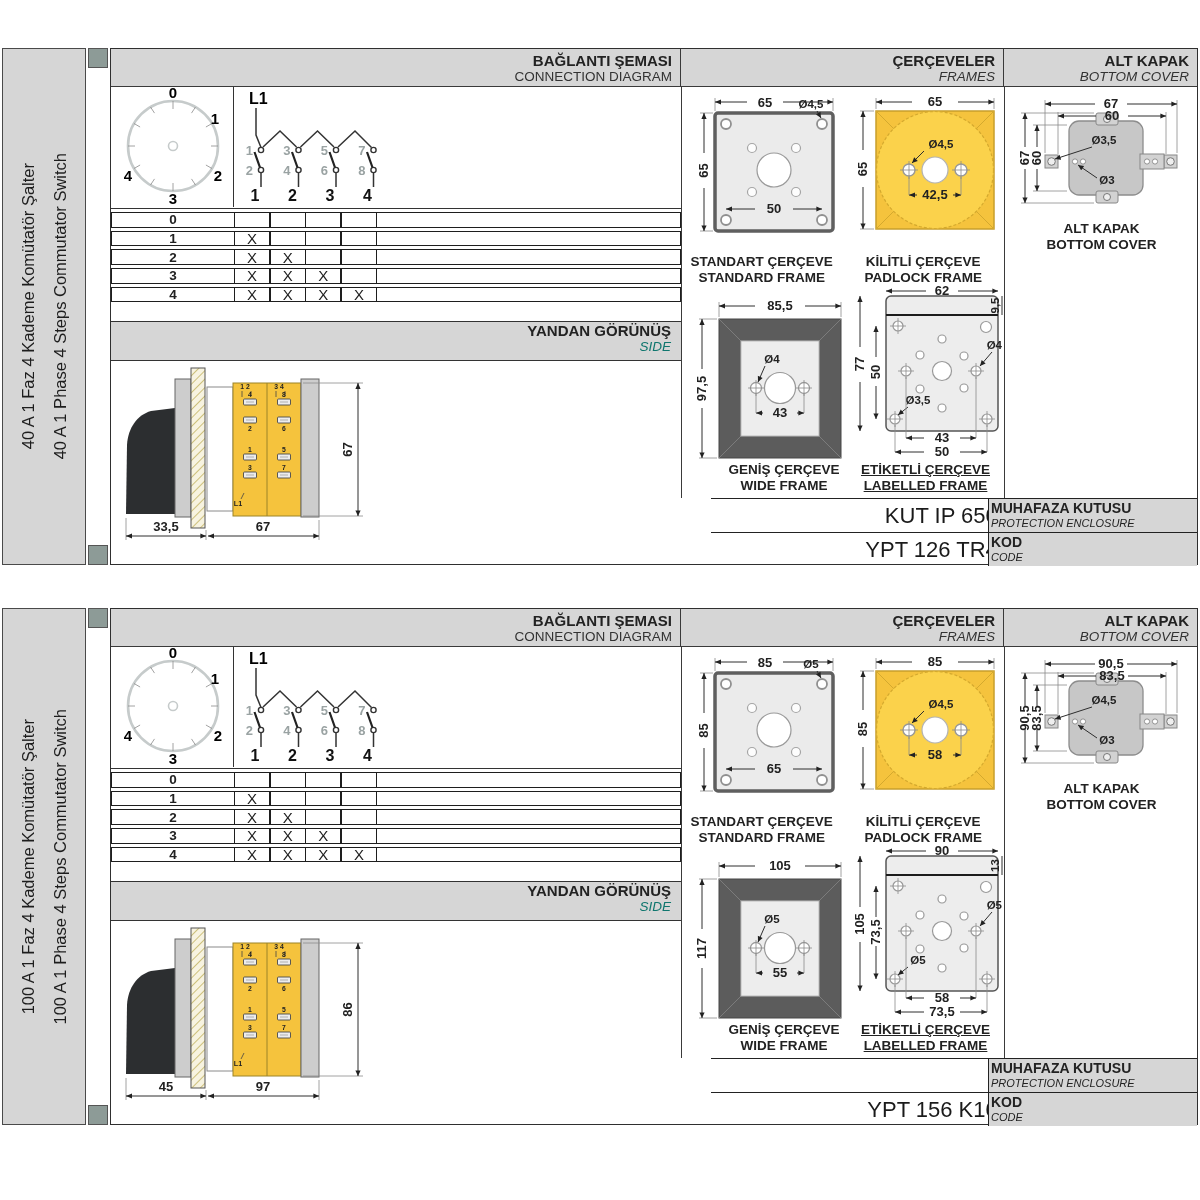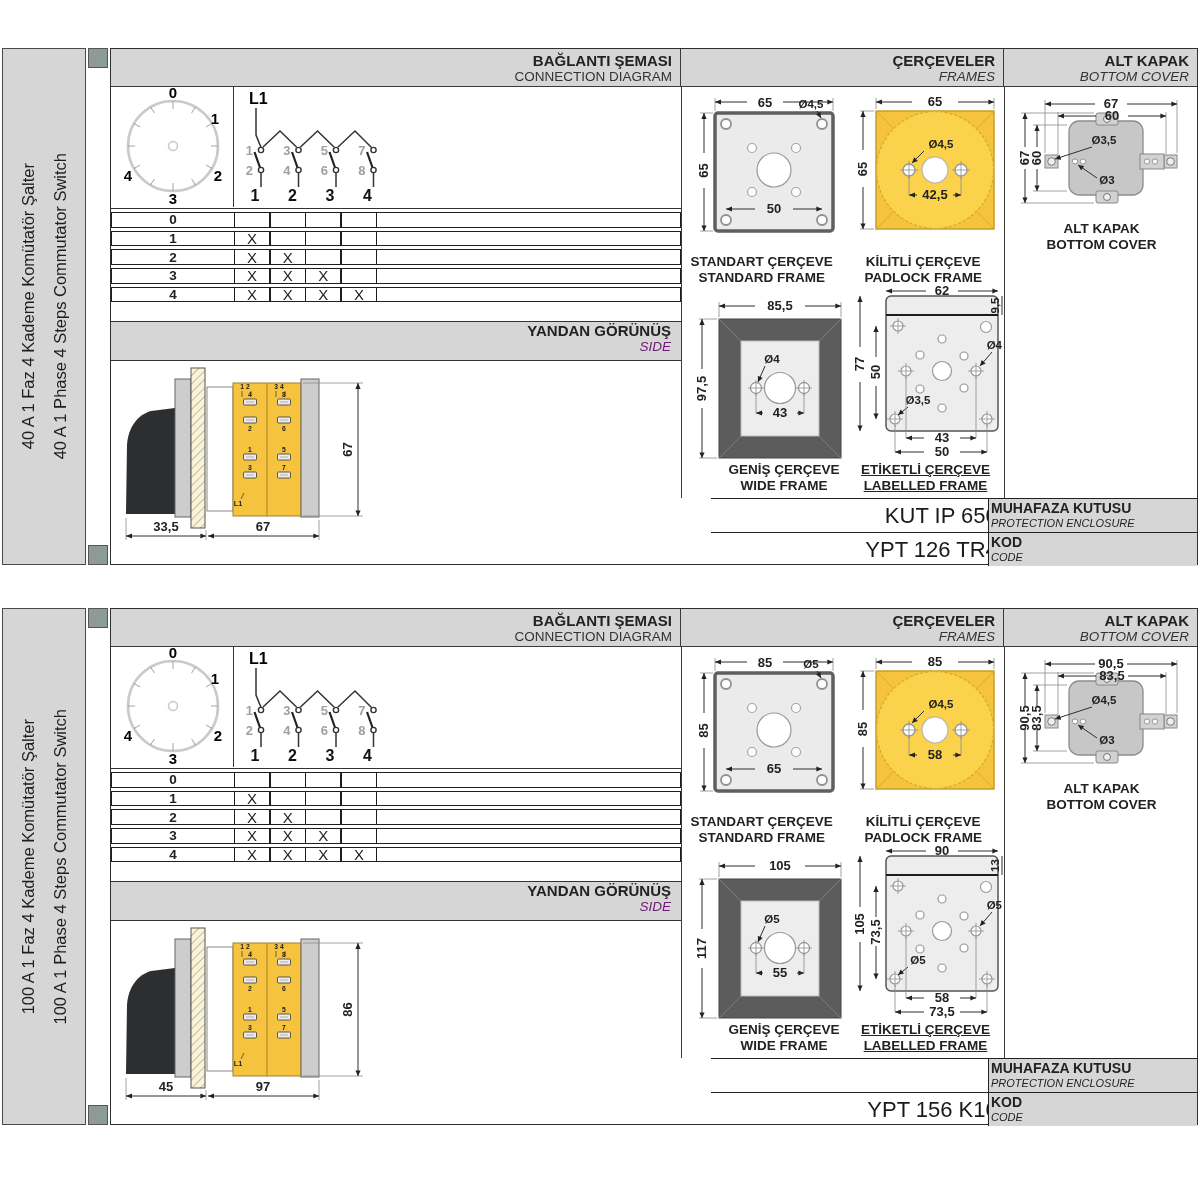--- a/index.html
+++ b/index.html
@@ -27,21 +27,21 @@
   .switchcell{position:absolute;left:125px;top:0;width:445px;height:120px;}
   .ptable{position:absolute;left:0;top:163px;width:570px;}
   .prow{display:flex;height:15.5px;margin-bottom:3.2px;}
   .pc{box-sizing:border-box;border:1.4px solid #1e1e1e;margin-left:-1.4px;display:flex;align-items:center;justify-content:center;}
   .pc:first-child{margin-left:0;}
   .pc0{width:124px;font-weight:bold;font-size:13.5px;}
   .pcx{width:37px;font-size:15px;line-height:1;}
   .pcr{flex:1;}
   .sideband{position:absolute;left:0;top:272px;width:570px;height:40px;background:#d6d6d6;border-top:1.4px solid #333;border-bottom:1.4px solid #333;box-sizing:border-box;display:flex;flex-direction:column;justify-content:flex-start;align-items:flex-end;padding-right:10px;}
   .sideband .t{font-weight:bold;font-size:15px;line-height:17px;}
-  .sideband .e{font-size:13.5px;line-height:15px;color:#701a75;}
+  .sideband .e{font-size:13.5px;line-height:15px;color:#0f766e;}
   .sidesvg{position:absolute;left:0;top:313px;}
   .fstd{position:absolute;left:578px;top:40px;}
   .fpad{position:absolute;left:737px;top:40px;}
   .capr{position:absolute;left:570px;top:205px;width:323px;display:flex;}
   .cap{flex:1;text-align:center;font-weight:bold;font-size:13.5px;line-height:15.5px;}
   .fwide{position:absolute;left:578px;top:244px;}
   .flab{position:absolute;left:735px;top:236px;}
   .capw{position:absolute;left:570px;top:413px;width:166px;text-align:center;font-weight:bold;font-size:13.5px;line-height:15.5px;padding-left:20px;}
   .capl{position:absolute;left:736px;top:413px;width:157px;text-align:center;font-weight:bold;font-size:13.5px;line-height:15.5px;text-decoration:underline;}
   .coversvg{position:absolute;left:896px;top:42px;}

